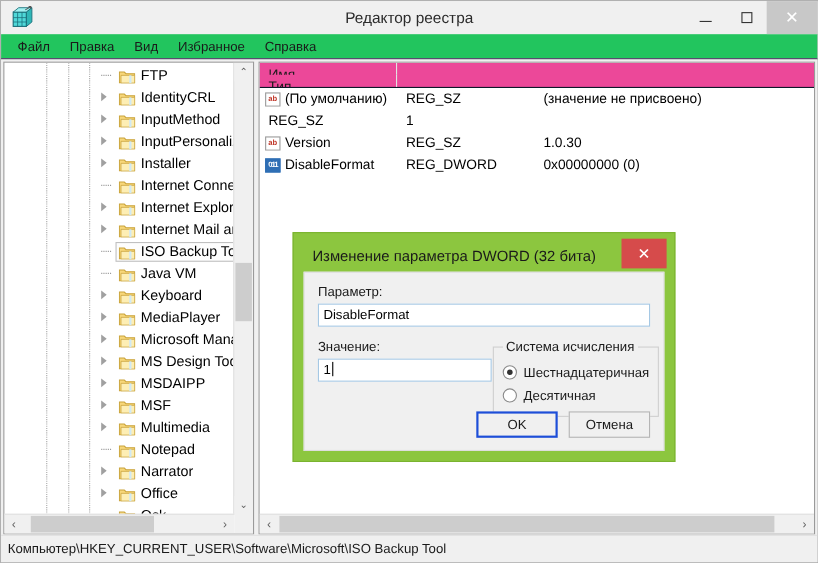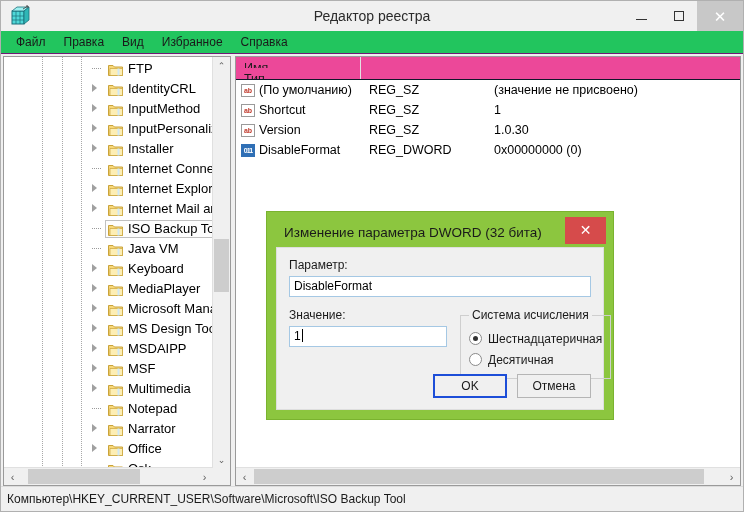--- a/index.html
+++ b/index.html
@@ -218,21 +218,21 @@
   }
   .fld-label{font-size:12px;color:#1a1a1a;margin-bottom:4px;}
   .txtbox{
     height:21px;background:#ffffff;border:1px solid #a5c8e4;
     box-sizing:border-box;
     font-size:12px;line-height:19px;padding-left:4px;color:#000;
     white-space:nowrap;overflow:hidden;
   }
   .row2{display:flex;margin-top:11px;}
   .col-left{width:158px;}
-  .col-right{flex:1;margin-left:13px;position:relative;}
+  .col-right{flex:1;margin-left:1px;position:relative;}
   .valbox{width:158px;}
   .caret{
     display:inline-block;width:1px;height:13px;background:#000;
     vertical-align:-2px;margin-left:1px;
   }
   fieldset.group{
     margin:0;padding:6px 8px 8px 8px;
     border:1px solid #cfcfcf;
     position:relative;
   }
@@ -527,24 +527,20 @@
       <div class="list-rows" id="list-rows">
           <div class="list-row">
             <div class="lr-name">
               <span class="icon-sz">ab</span>
               <span>(По умолчанию)</span>
             </div>
             <div class="lr-type">REG_SZ</div>
             <div class="lr-value">(значение не присвоено)</div>
           </div>
           <div class="list-row">
-            <div class="lr-name">
-              <span class="icon-sz">ab</span>
-              <span>Shortcut</span>
-            </div>
             <div class="lr-type">REG_SZ</div>
             <div class="lr-value">1</div>
           </div>
           <div class="list-row">
             <div class="lr-name">
               <span class="icon-sz">ab</span>
               <span>Version</span>
             </div>
             <div class="lr-type">REG_SZ</div>
             <div class="lr-value">1.0.30</div>

